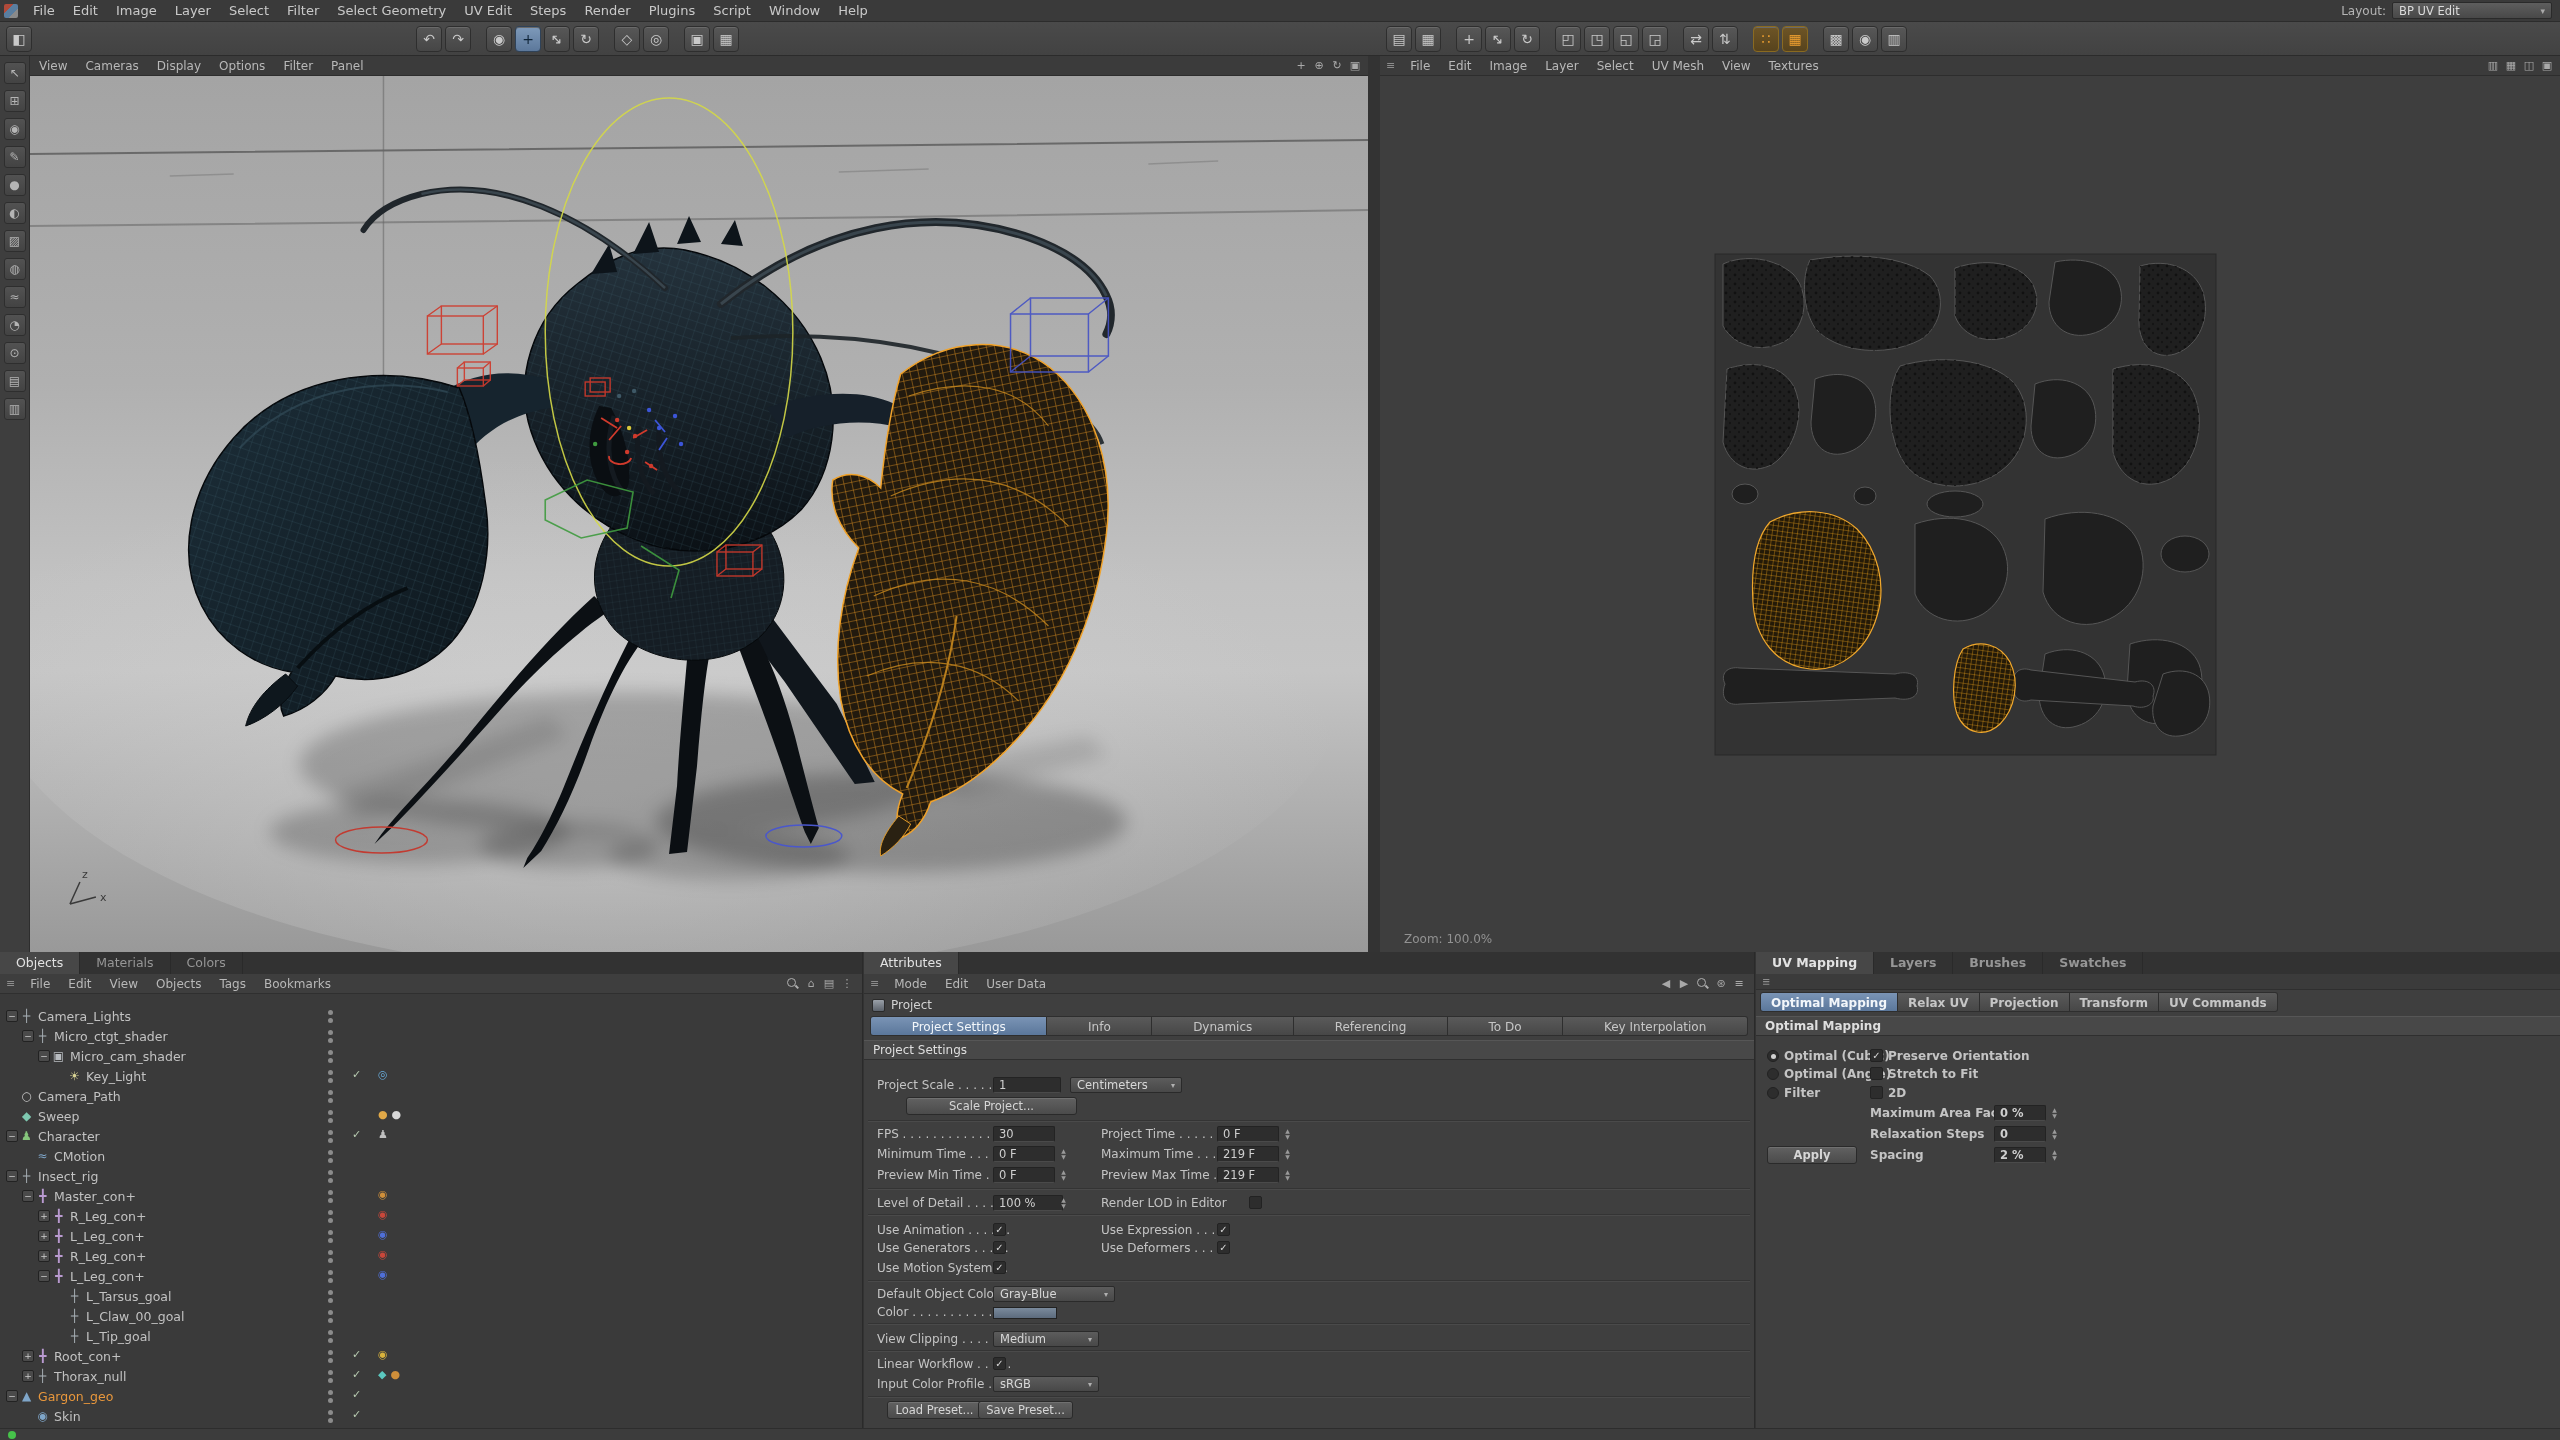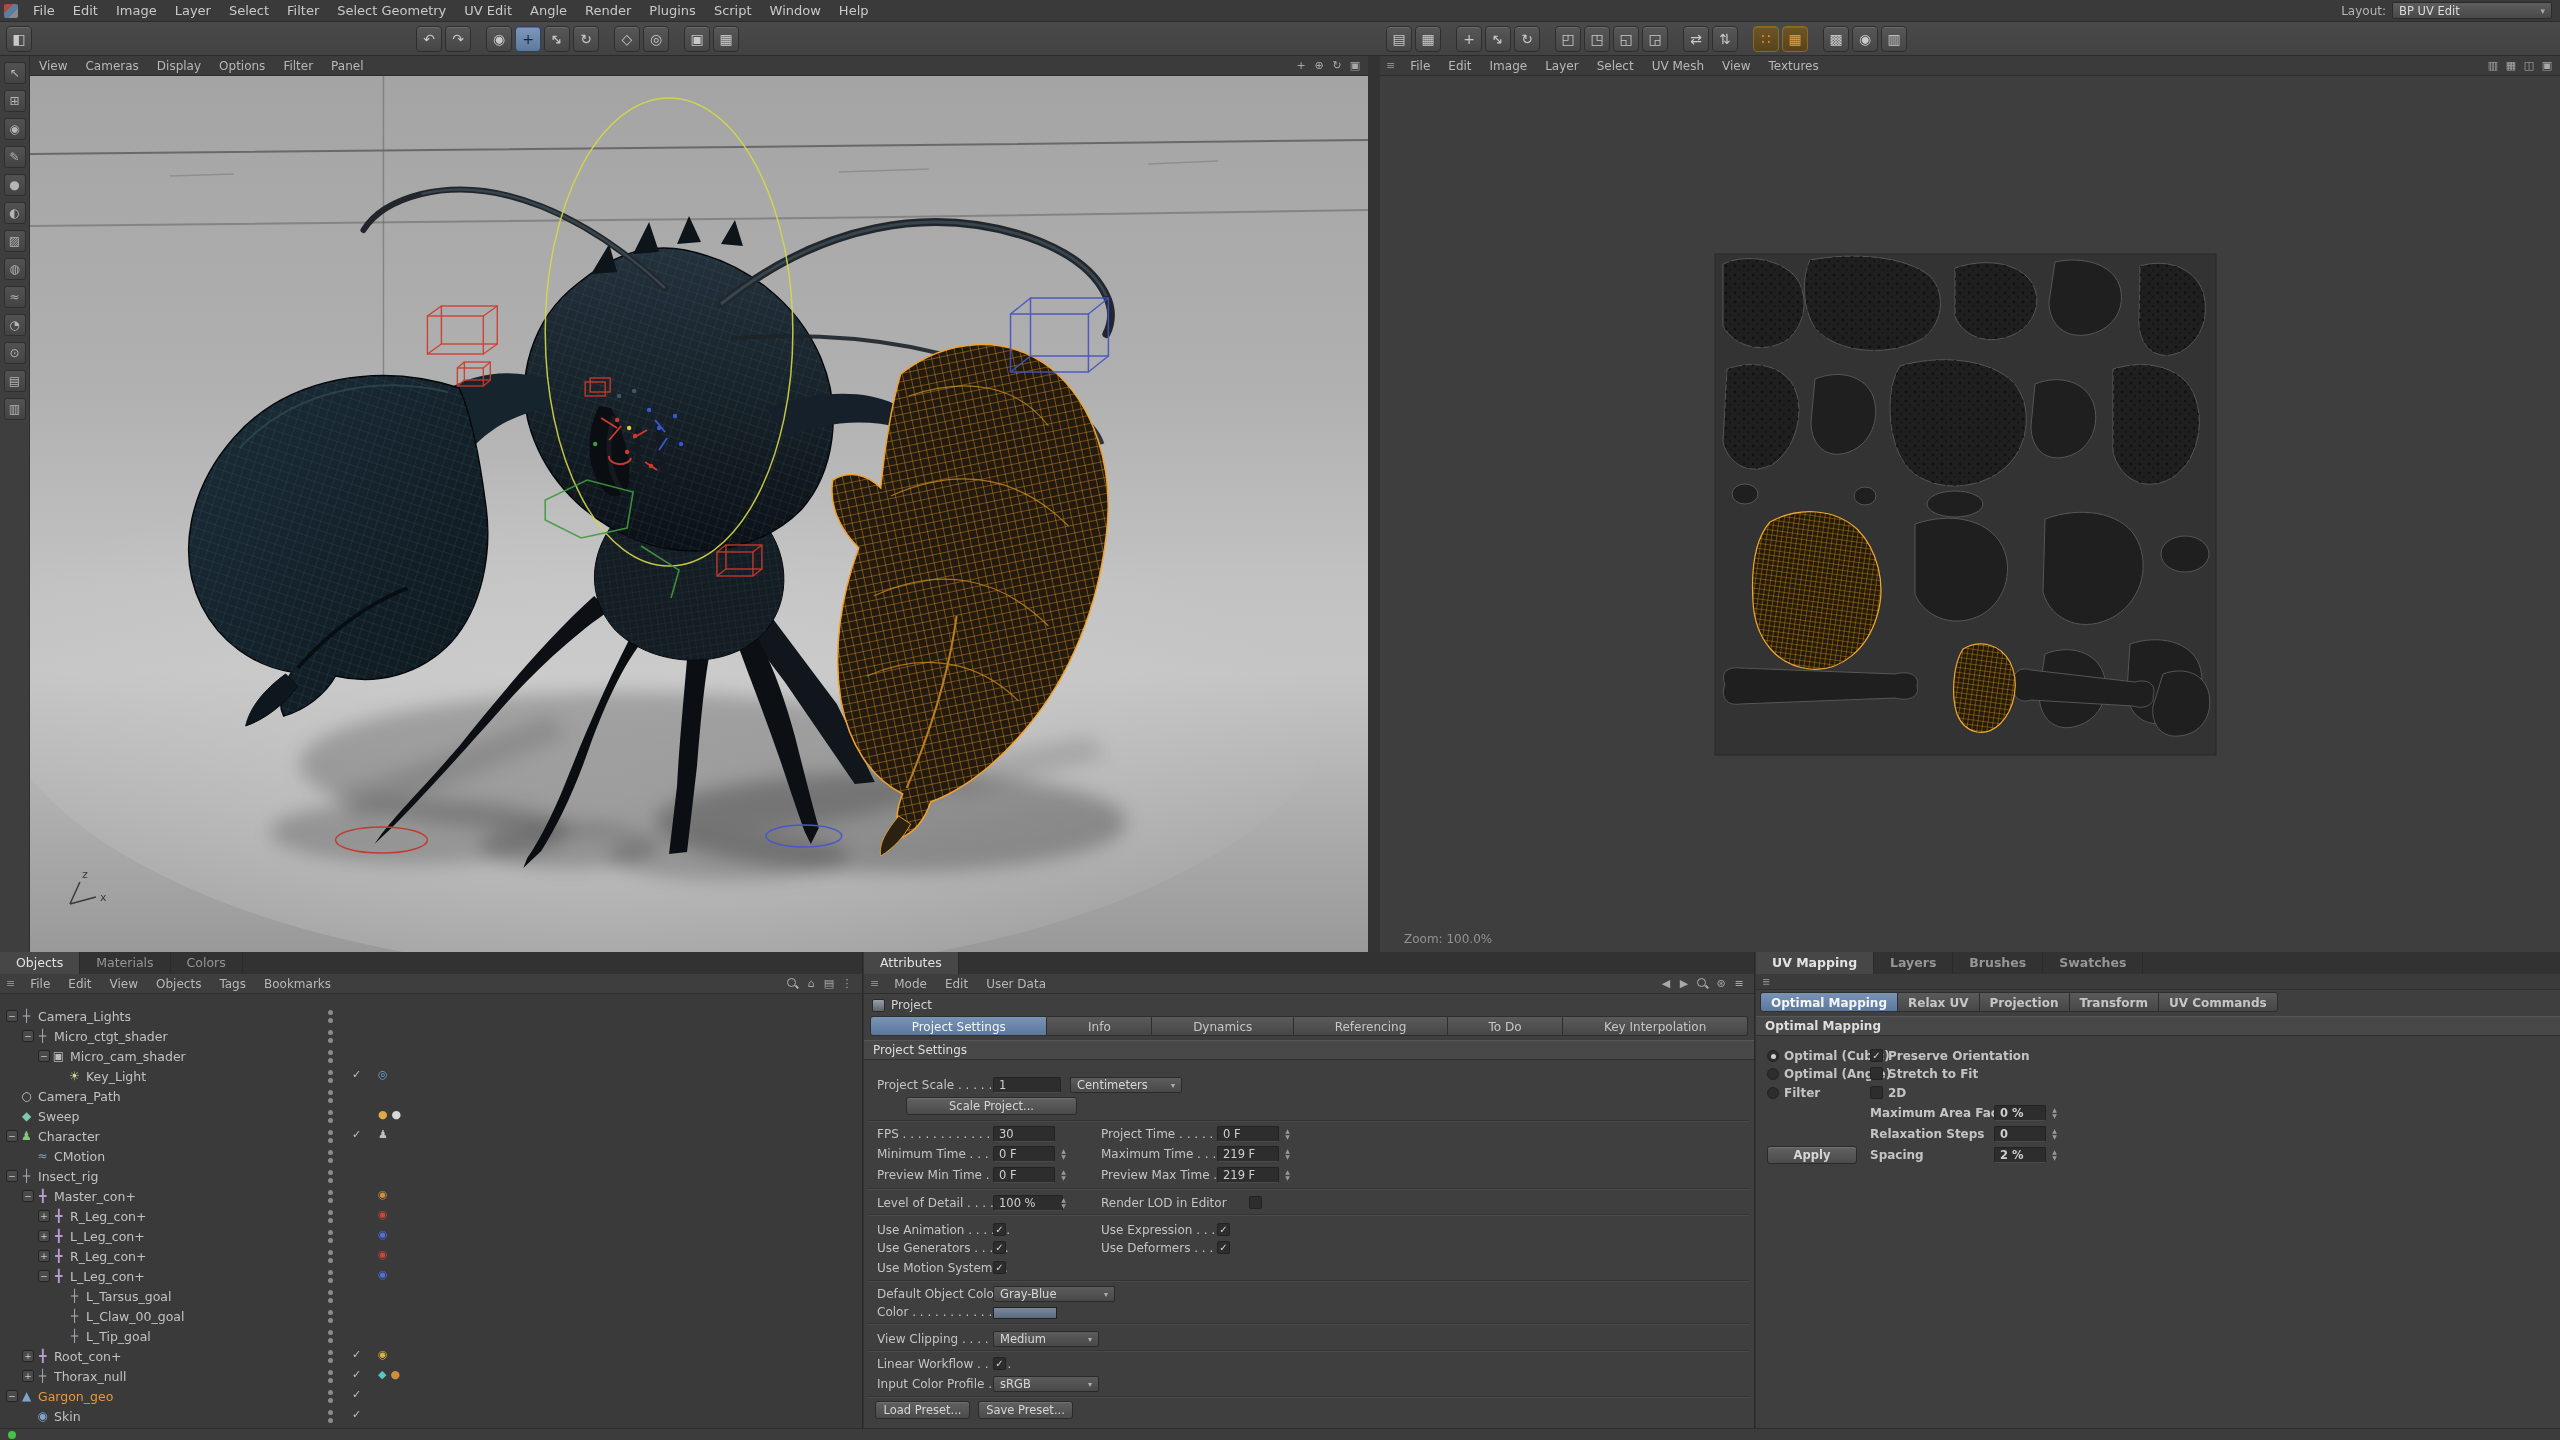--- a/index.html
+++ b/index.html
@@ -127,21 +127,21 @@
   <div class="menubar">
     <span class="appicon"></span>
     <span class="menu-item">File</span>
     <span class="menu-item">Edit</span>
     <span class="menu-item">Image</span>
     <span class="menu-item">Layer</span>
     <span class="menu-item">Select</span>
     <span class="menu-item">Filter</span>
     <span class="menu-item">Select Geometry</span>
     <span class="menu-item">UV Edit</span>
-    <span class="menu-item">Angle</span>
+    <span class="menu-item">Steps</span>
     <span class="menu-item">Render</span>
     <span class="menu-item">Plugins</span>
     <span class="menu-item">Script</span>
     <span class="menu-item">Window</span>
     <span class="menu-item">Help</span>
     <span class="menubar-right">
       <span class="layout-label">Layout:</span>
       <span class="layout-drop">
         <span>BP UV Edit</span>
         <span class="arr">▾</span>
@@ -930,21 +930,21 @@
       </div>
       <div class="arow" style="top:423px;">
         <span class="lbl l1">Input Color Profile . . .</span>
         <span class="drop" style="left:129px;width:106px;">
           <span>sRGB</span>
             <span class="arr">▾</span>
         </span>
       </div>
       <div class="asep" style="top:444px;"></div>
       <div class="arow" style="top:449px;">
-        <span class="btn" style="left:11px;width:95px;">Load Preset...</span>
+        <span class="btn" style="left:23px;width:95px;">Load Preset...</span>
         <span class="btn" style="left:114px;width:95px;">Save Preset...</span>
       </div>
     </div>
 
     <div class="panel uvmap">
       <div class="tabstrip">
         <span class="tab active">UV Mapping</span>
         <span class="tab">Layers</span>
         <span class="tab">Brushes</span>
         <span class="tab">Swatches</span>

